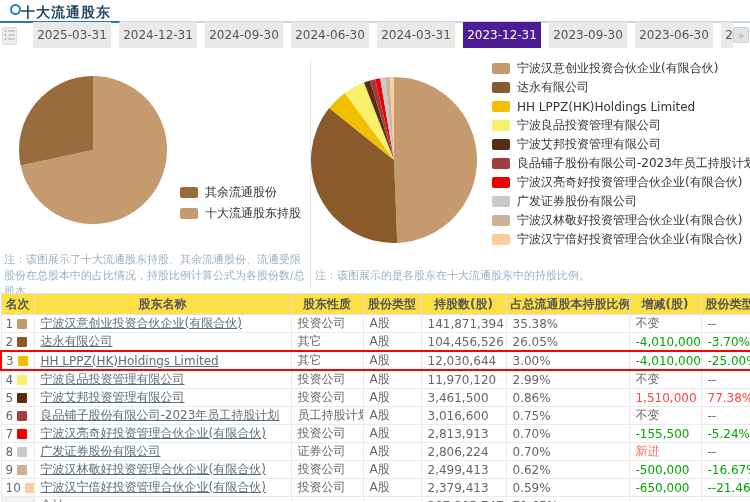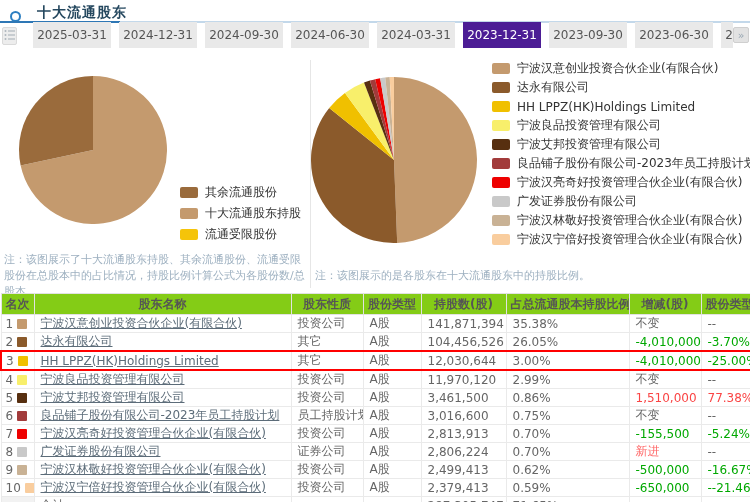--- a/index.html
+++ b/index.html
@@ -1,20 +1,20 @@
 <!DOCTYPE html>
 <html><head>
 <meta charset="utf-8">
 <style>
   html,body{margin:0;padding:0}
   body{width:750px;height:502px;position:relative;background:#fff;overflow:hidden;
        font-family:"DejaVu Sans","Liberation Sans",sans-serif;}
 
   
-  .hdr{position:absolute;top:4px;left:10px;display:flex;align-items:flex-end;gap:16px}
+  .hdr{position:absolute;top:4px;left:10px;display:flex;align-items:flex-start;gap:0}
   .ring{width:7px;height:7px;border:2px solid #2d7fc1;border-radius:50%;background:#fff}
   .title{font-size:14px;font-weight:bold;color:#25485f;letter-spacing:1px}
   .hdr-underline{position:absolute;top:21px;left:0;width:750px;height:2px;background:#c3d8ea}
   .hdr-underline .dark{position:absolute;left:0;top:0;width:120px;height:2px;background:#2e77b5}
 
   
   .tabbar{position:absolute;top:22px;left:0;width:750px;height:26px}
   .listbtn{position:absolute;left:2px;top:5px;width:15px;height:18px;background:#ededed;
            border:1px solid #dadada;border-radius:2px;padding:0;cursor:pointer}
   .tabs{position:absolute;left:33px;top:0;width:700px;height:26px;display:flex;gap:8px;overflow:hidden}
@@ -33,21 +33,21 @@
   .legend .item{display:flex;align-items:center;margin-bottom:0;cursor:pointer}
   .legend .sw{display:inline-block;width:18px;height:11px;border-radius:2px;margin-right:7px;flex:0 0 18px}
   .legend .lab{font-size:12px;color:#333;white-space:nowrap}
   #legend0 .item{height:14px;margin-bottom:7px}
   #legend1 .item{height:13px;margin-bottom:6px}
   .note{position:absolute;font-size:11px;line-height:16px;color:#9db0c0}
 
   
   table{position:absolute;top:293px;left:0;width:750px;border-collapse:collapse;table-layout:fixed;
         font-size:12px;color:#666}
-  th{background:#84cc16;font-weight:bold;color:#555;border:1px solid #e2e2e2;height:20px;
+  th{background:#fde047;font-weight:bold;color:#555;border:1px solid #e2e2e2;height:20px;
      padding:0 4px;white-space:nowrap;overflow:hidden}
   td{border:1px solid #eaeaea;height:16px;padding:0 6px;white-space:nowrap;overflow:hidden}
   .rankcell{padding:0 0 0 4px}
   .rankcell .sw{display:inline-block;width:10px;height:10px;margin-left:4px;vertical-align:-1px;border-radius:1px}
   .namecell a{color:#5c6c79;text-decoration:underline;cursor:pointer}
   .r{padding-right:10px}
   .down{color:#00a800}
   .up{color:#fa4545}
   .new{color:#f66}
   tr.hl td{border-top:2px solid #f00;border-bottom:2px solid #f00}
@@ -102,24 +102,20 @@
     </svg>
   <div class="legend" id="legend0" style="left:180px;top:129px">
       <div class="item">
         <span class="sw" style="background: rgb(154, 107, 60);"></span>
         <span class="lab">其余流通股份</span>
       </div>
       <div class="item">
         <span class="sw" style="background: rgb(196, 154, 110);"></span>
         <span class="lab">十大流通股东持股</span>
       </div>
-      <div class="item">
-        <span class="sw" style="background: rgb(245, 196, 10);"></span>
-        <span class="lab">流通受限股份</span>
-      </div>
     </div>
   <div class="note" style="left:4px;top:196px;width:302px">注：该图展示了十大流通股东持股、其余流通股份、流通受限股份在总股本中的占比情况，持股比例计算公式为各股份数/总股本。</div>
 
   <svg id="pie1" class="pie" style="left:311px;top:21px" width="166" height="166">
       <path d="M83,83 L83,0 A83,83 0 0 1 86.20219122123557,165.93820574007276 Z" fill="#c49a6e"></path>
       <path d="M83,83 L86.20219122123557,165.93820574007276 A83,83 0 0 1 18.21835971052252,31.11224536169687 Z" fill="#8b5a2b"></path>
       <path d="M83,83 L18.21835971052252,31.11224536169687 A83,83 0 0 1 33.943316307720664,16.04895979063764 Z" fill="#f0c000"></path>
       <path d="M83,83 L33.943316307720664,16.04895979063764 A83,83 0 0 1 52.977016612476575,5.620283869010663 Z" fill="#f8ef6b"></path>
       <path d="M83,83 L52.977016612476575,5.620283869010663 A83,83 0 0 1 58.89331075020851,3.577915329462755 Z" fill="#572f10"></path>
       <path d="M83,83 L58.89331075020851,3.577915329462755 A83,83 0 0 1 64.165962956188,2.165112428900372 Z" fill="#a23b3b"></path>

